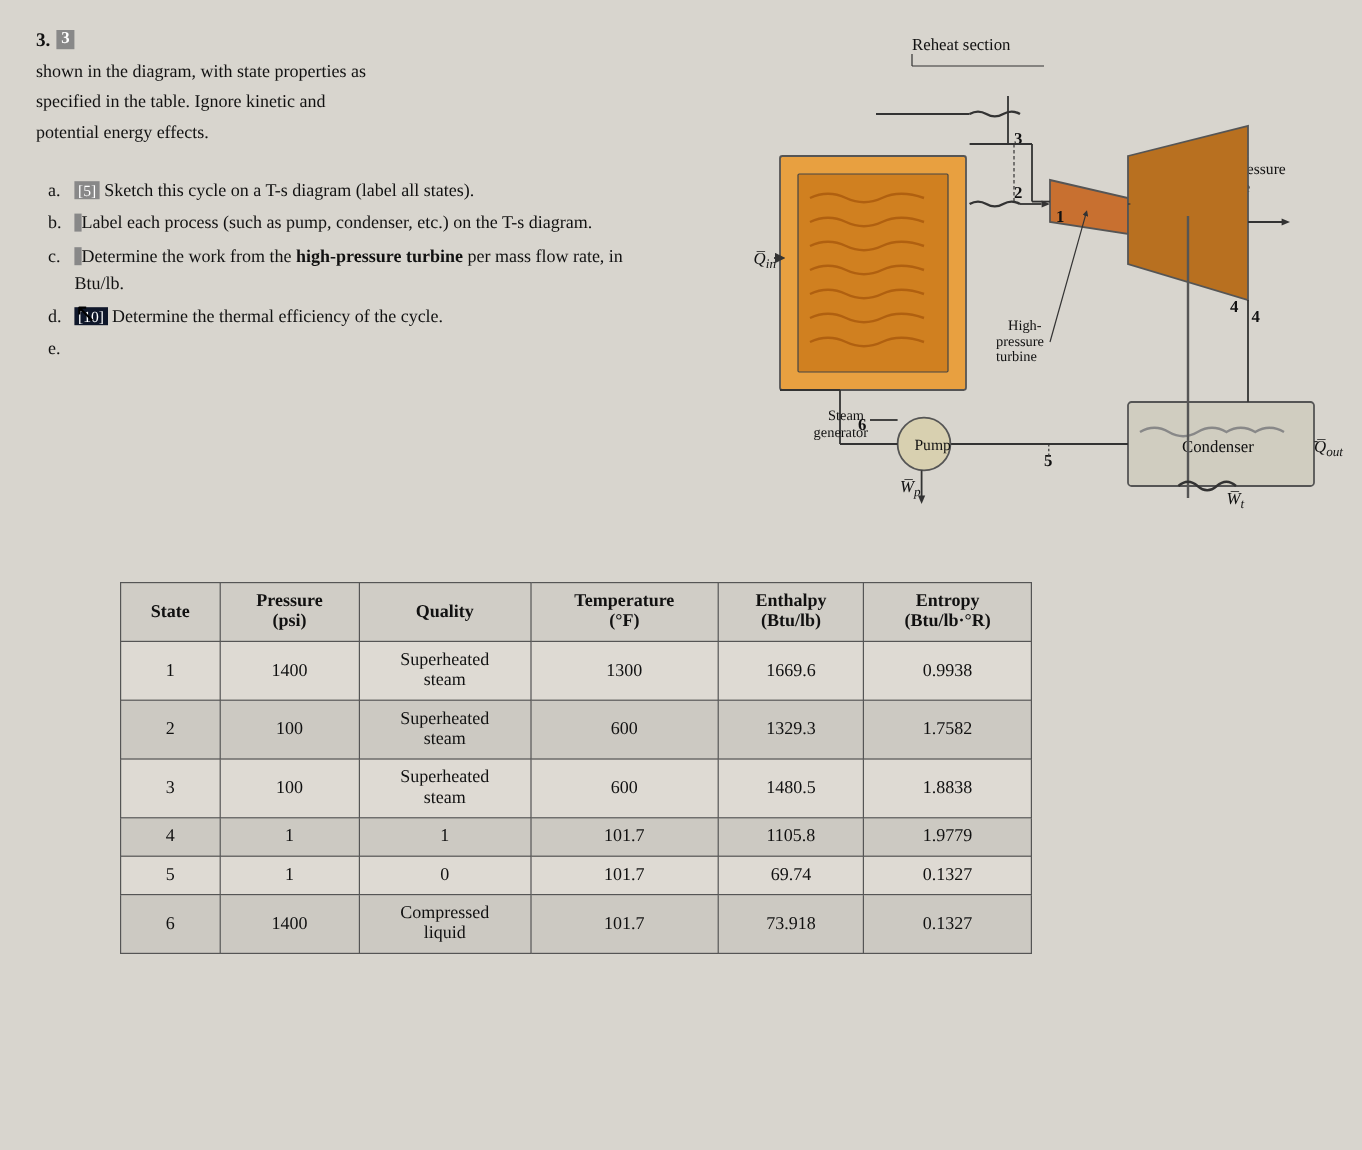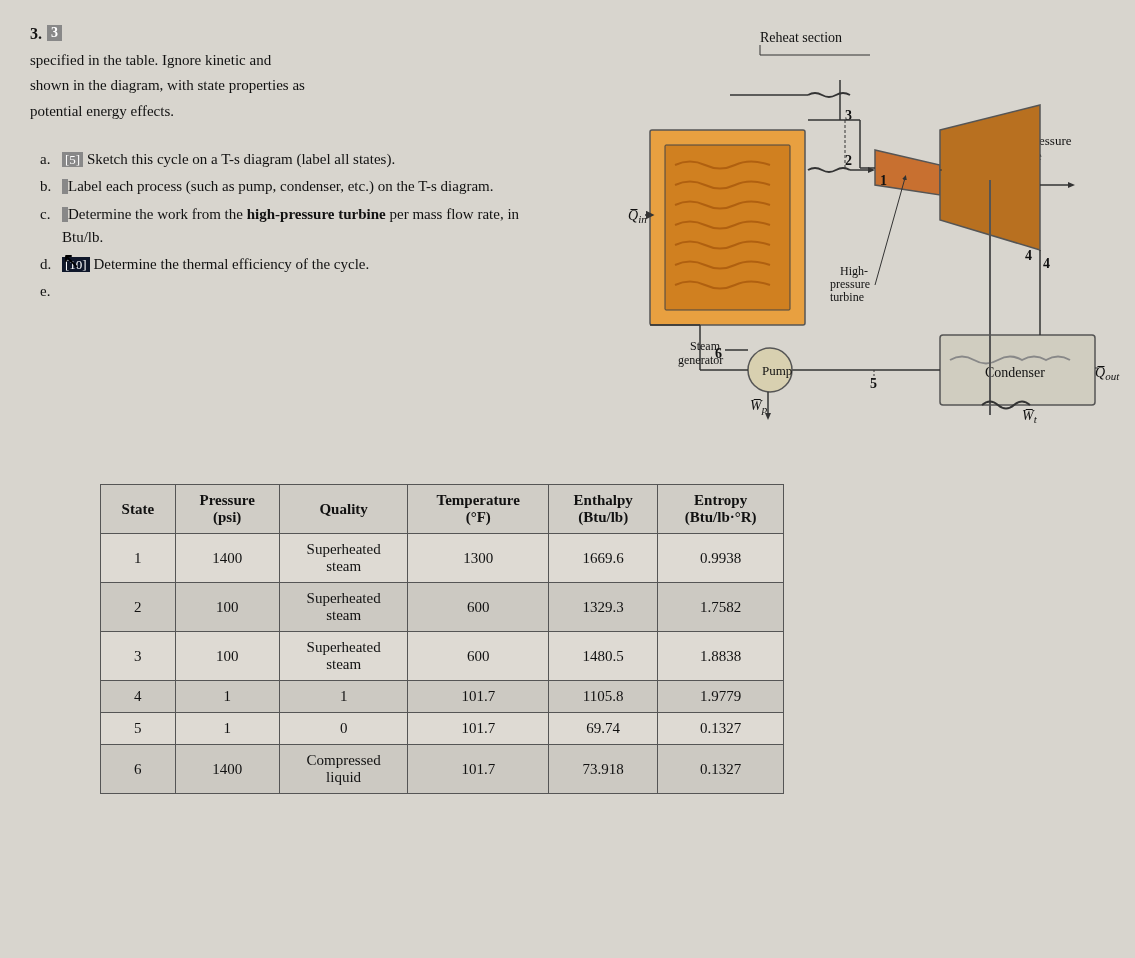--- a/index.html
+++ b/index.html
@@ -69,21 +69,21 @@
       min-height: 430px;
     }
 
     
     .table-section {
       margin-top: 30px;
       margin-left: 70px;
     }
     table {
       border-collapse: collapse;
-      width: 684px;
+      width: 760px;
       background: #e0ddd6;
     }
     th, td {
       border: 1px solid #555;
       padding: 7px 12px;
       text-align: center;
       font-size: 15px;
       font-family: 'Times New Roman', Times, serif;
     }
     th {
@@ -111,22 +111,22 @@
 <div class="page">
 
   <div class="content-area">
 
     <div class="left-text">
       <div class="problem-number">
         <span class="num">3.</span>
         <span style="background:#888;color:#fff;padding:0 4px;font-size:14px;font-weight:bold;">3</span>
       </div>
       <div class="problem-text">
+        <p>shown in the diagram, with state properties as</p>
         <p>specified in the table. Ignore kinetic and</p>
-        <p>shown in the diagram, with state properties as</p>
         <p>potential energy effects.</p>
         <p></p>
         <br>
         <div class="sub-items">
           <div class="sub-item">
             <span class="label">a.</span>
             <span>
               <span style="background:#888;color:#fff;padding:0 3px;font-size:13px;">[5]</span>
               Sketch this cycle on a T-s diagram (label all states).
             </span>

